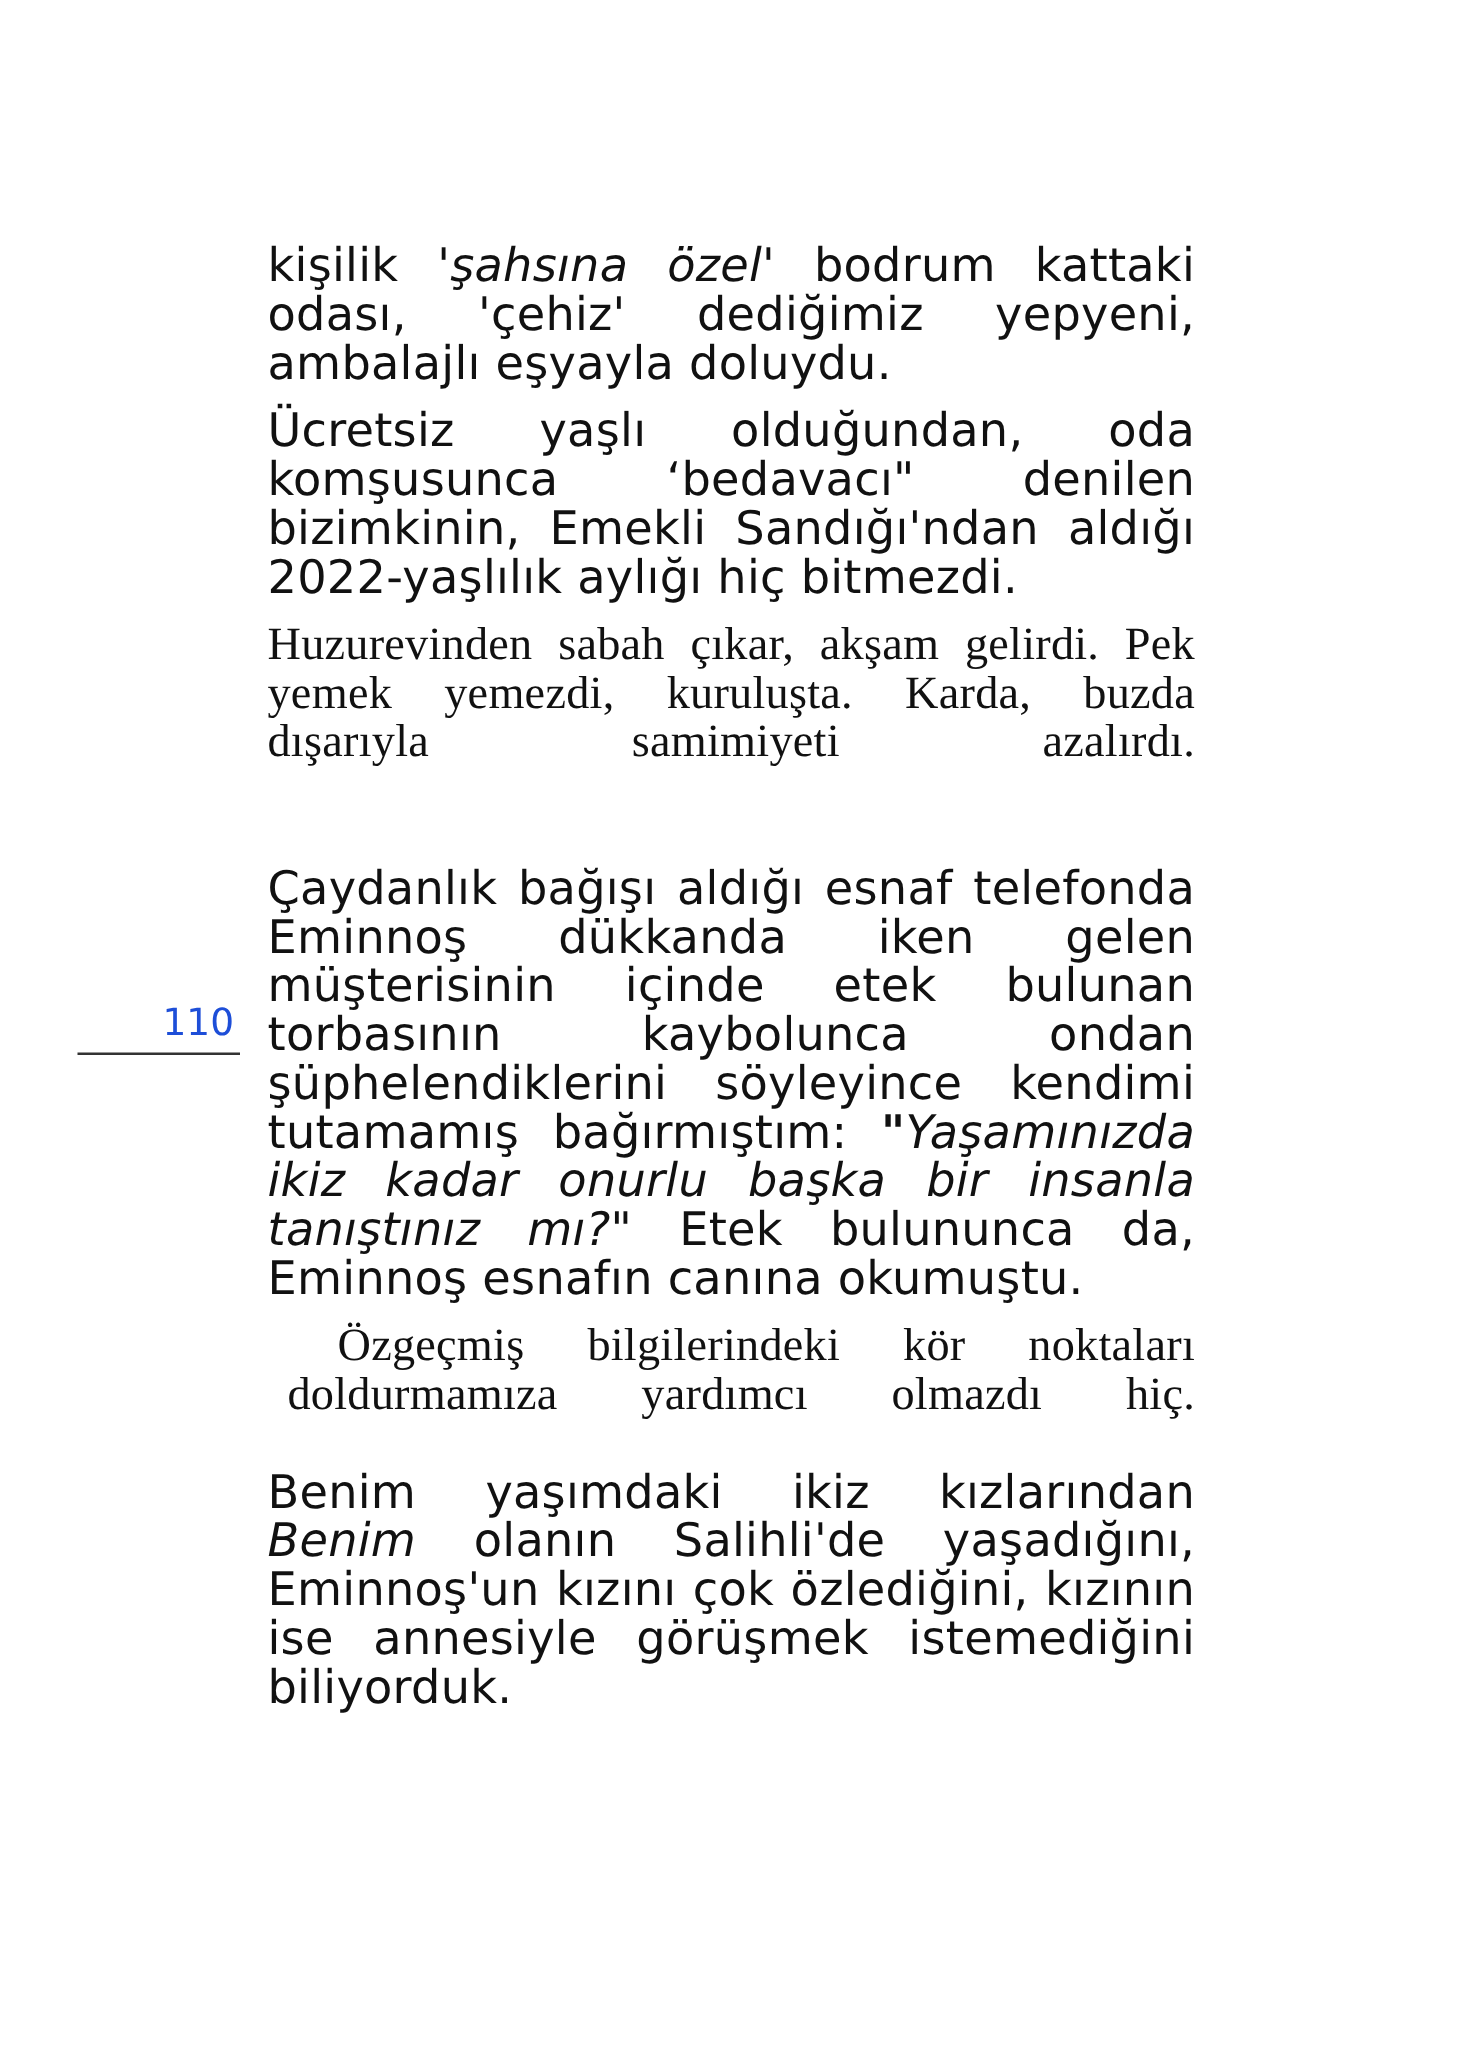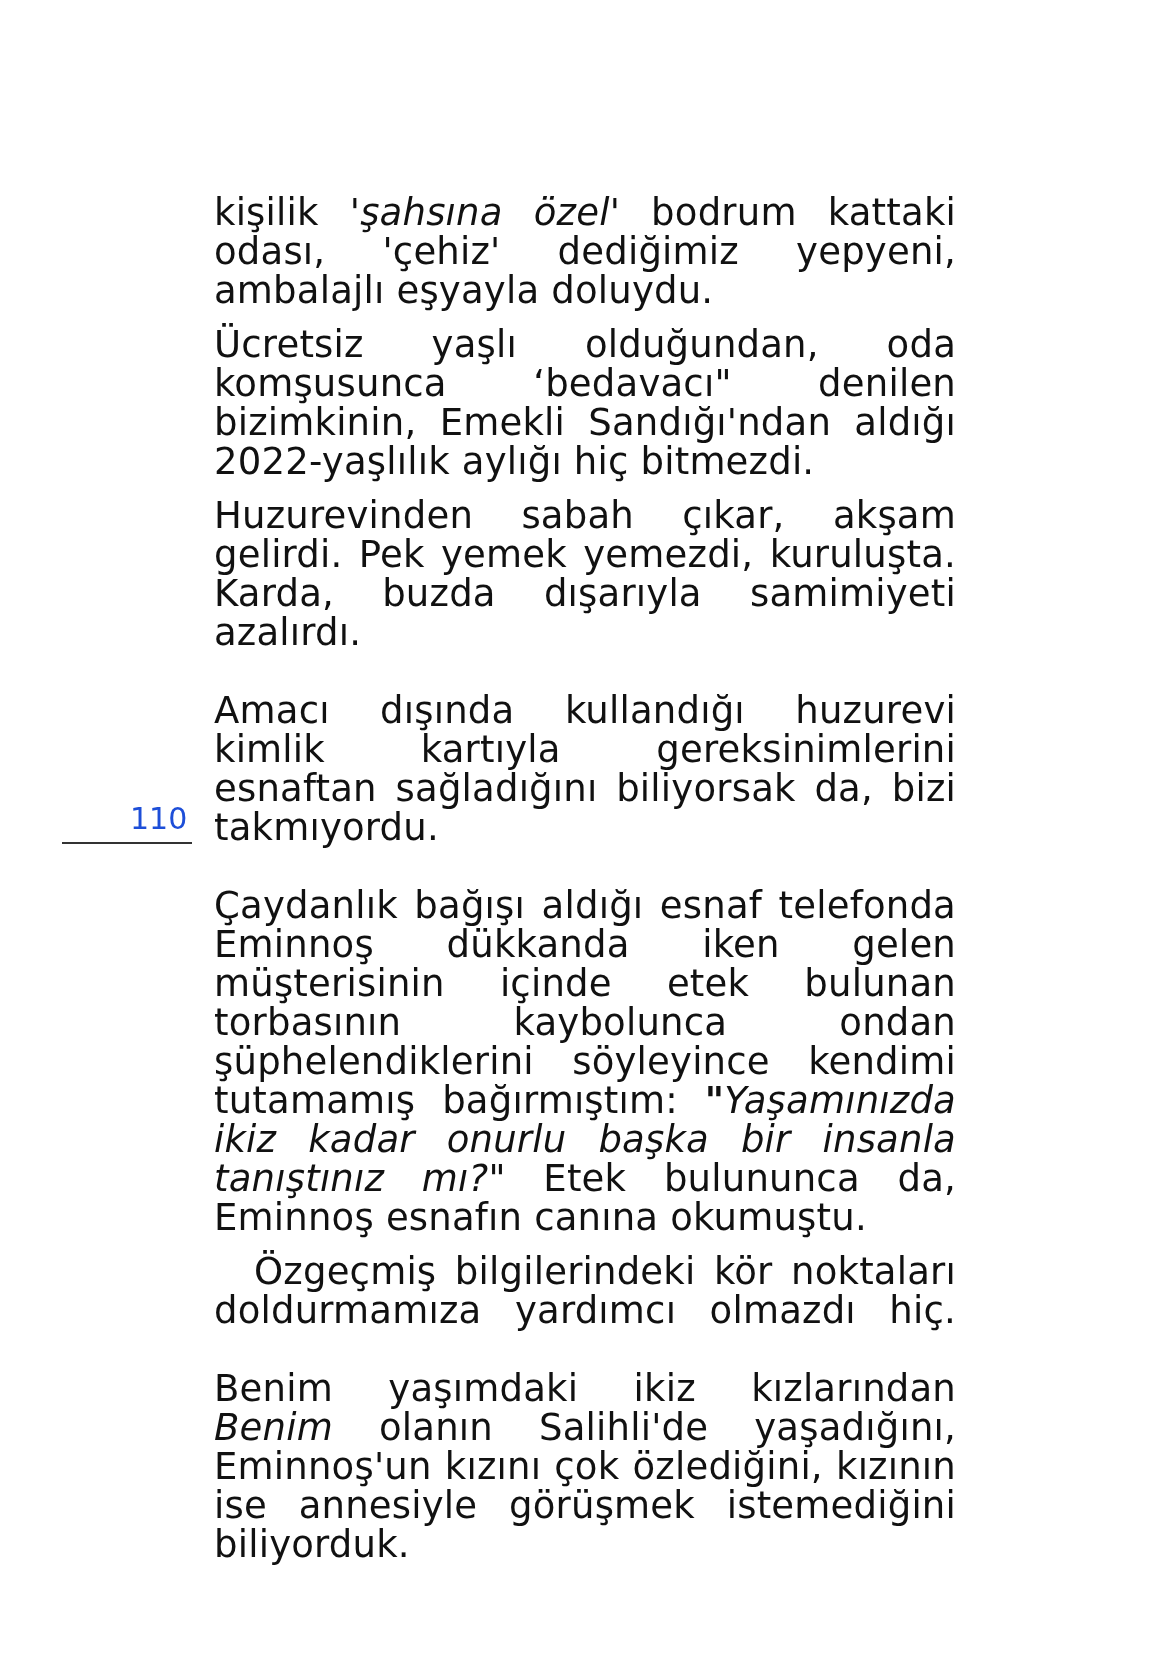--- a/index.html
+++ b/index.html
@@ -33,24 +33,25 @@
       letter-spacing: 0.2px;
     }
     .para {
       margin: 0;
       text-align: justify;
       text-align-last: left;
       hyphens: none;
     }
     .para.last-justified {
       text-align-last: justify;
+      font-family: Liberation Serif, serif;
     }
     .gap-s { height: 15px; }
     .gap-l { height: 39px; }
-    .indent { text-indent: 40px; }
+    .indent { text-indent: 40px; margin-left: 16px; }
     em { font-style: italic; }
     .bq { font-weight: bold; }
     .page-number {
       position: absolute;
       left: 130px;
       top: 802px;
       font-size: 30px;
       line-height: 34px;
       color: #1d4ed8;
       font-family: "DejaVu Sans", sans-serif;
@@ -82,23 +83,20 @@
     <p class="para">
       <span>Ücretsiz yaşlı olduğundan, oda komşusunca ‘bedavacı" denilen bizimkinin, Emekli Sandığı'ndan aldığı 2022-yaşlılık aylığı hiç bitmezdi.</span>
     </p>
     <div class="gap-s"></div>
 
     <p class="para last-justified">
       <span>Huzurevinden sabah çıkar, akşam gelirdi. Pek yemek yemezdi, kuruluşta. Karda, buzda dışarıyla samimiyeti azalırdı.</span>
     </p>
     <div class="gap-l"></div>
 
-    <p class="para">
-      <span>Amacı dışında kullandığı huzurevi kimlik kartıyla gereksinimlerini esnaftan sağladığını biliyorsak da, bizi takmıyordu.</span>
-    </p>
     <div class="gap-l"></div>
 
     <p class="para">
       <span>Çaydanlık bağışı aldığı esnaf telefonda Eminnoş dükkanda iken gelen müşterisinin içinde etek bulunan torbasının kaybolunca ondan şüphelendiklerini söyleyince kendimi tutamamış bağırmıştım: </span><span class="bq">"</span><em>Yaşamınızda ikiz kadar onurlu başka bir insanla tanıştınız mı?</em><span>" Etek bulununca da, Eminnoş esnafın canına okumuştu.</span>
     </p>
     <div class="gap-s"></div>
 
     <p class="para indent last-justified">
       <span>Özgeçmiş bilgilerindeki kör noktaları doldurmamıza yardımcı olmazdı hiç.</span>
     </p>

